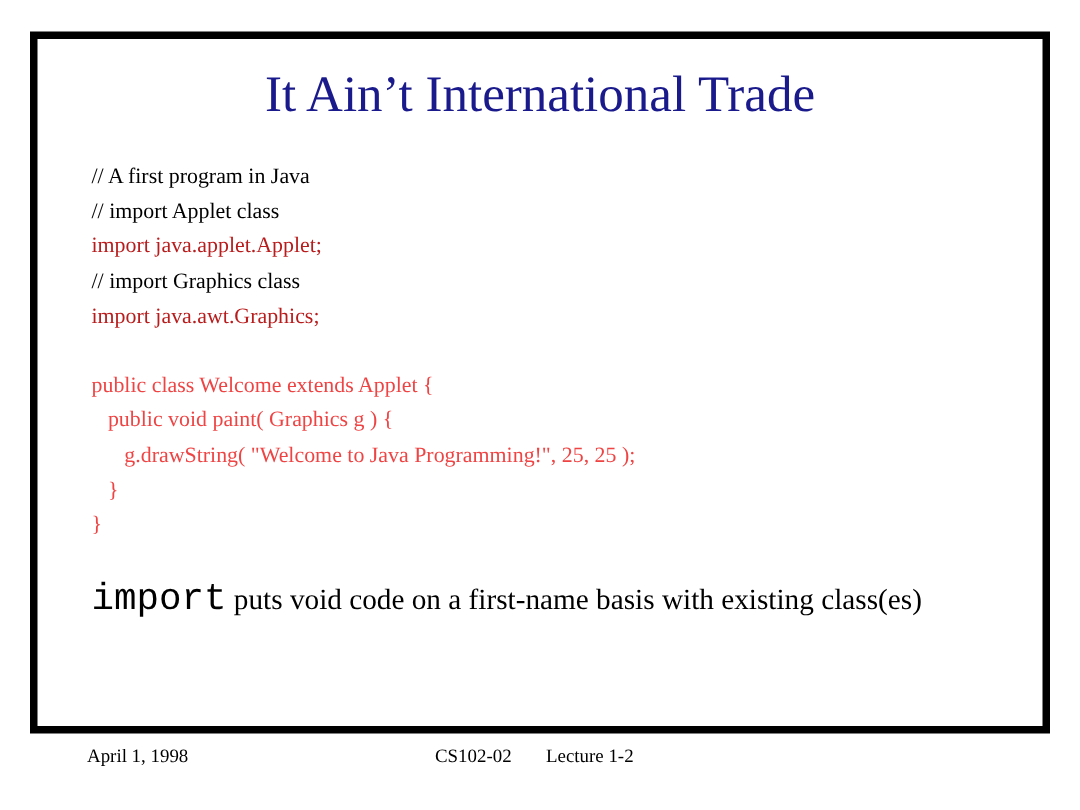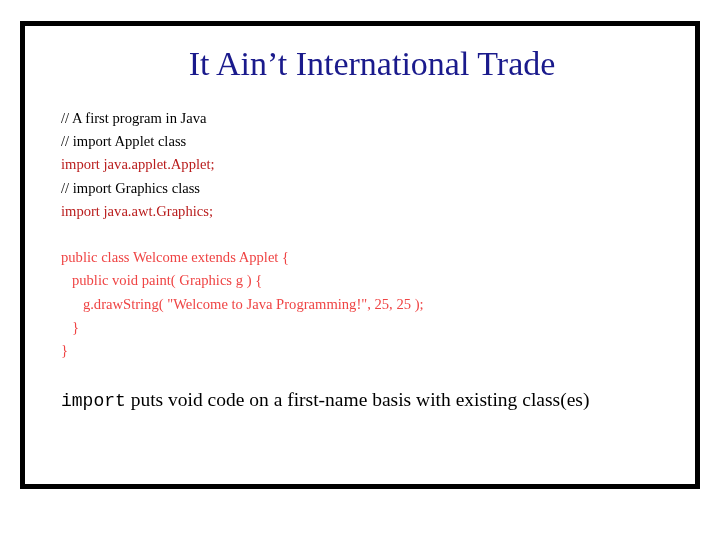--- a/index.html
+++ b/index.html
@@ -41,21 +41,20 @@
     left: 0;
     top: 18px;
     width: 100%;
     text-align: center;
     font-family: "Liberation Serif", "DejaVu Serif", serif;
     font-size: 34px;
     line-height: 40px;
     color: #1a1a8c;
     letter-spacing: 0px;
     white-space: nowrap;
-    margin-left: 12px;
   }
 
   
   #code {
     position: absolute;
     left: 36px;
     top: 81px;
     font-family: Liberation Serif, serif;
     font-size: 14.6px;
     line-height: 23.2px;
@@ -77,21 +76,21 @@
     left: 36px;
     top: 359px;
     width: 610px;
     font-family: "Liberation Serif", "DejaVu Serif", serif;
     font-size: 19.5px;
     line-height: 30px;
     color: #000000;
   }
   #para .mono {
     font-family: "Liberation Mono", "DejaVu Sans Mono", monospace;
-    font-size: 18px;
+    font-size: 25px;
   }
 
   
   #footer {
     position: absolute;
     left: 0;
     top: 496px;
     width: 720px;
     height: 20px;
     font-family: "Liberation Serif", "DejaVu Serif", serif;
@@ -128,14 +127,19 @@
     <div id="title">It Ain’t International Trade</div>
 
     <div id="code"><div class="code-line c-comment">// A first program in Java</div><div class="code-line c-comment">// import Applet class</div><div class="code-line c-import">import java.applet.Applet;</div><div class="code-line c-comment">// import Graphics class</div><div class="code-line c-import">import java.awt.Graphics;</div><div class="code-blank">&nbsp;</div><div class="code-line c-plain">public class Welcome extends Applet {</div><div class="code-line c-plain">   public void paint( Graphics g ) {</div><div class="code-line c-plain">      g.drawString( "Welcome to Java Programming!", 25, 25 );</div><div class="code-line c-plain">   }</div><div class="code-line c-plain">}</div></div>
 
     <div id="para">
       <span class="mono">import</span><span> puts void code on a first-name basis with existing class(es)</span>
     </div>
 
   </div>
 
+  <div id="footer">
+    <span id="footer-date">April 1, 1998</span>
+    <span id="footer-course">CS102-02</span>
+    <span id="footer-lecture">Lecture 1-2</span>
+  </div>
 
 </div>
 
 </body></html>

